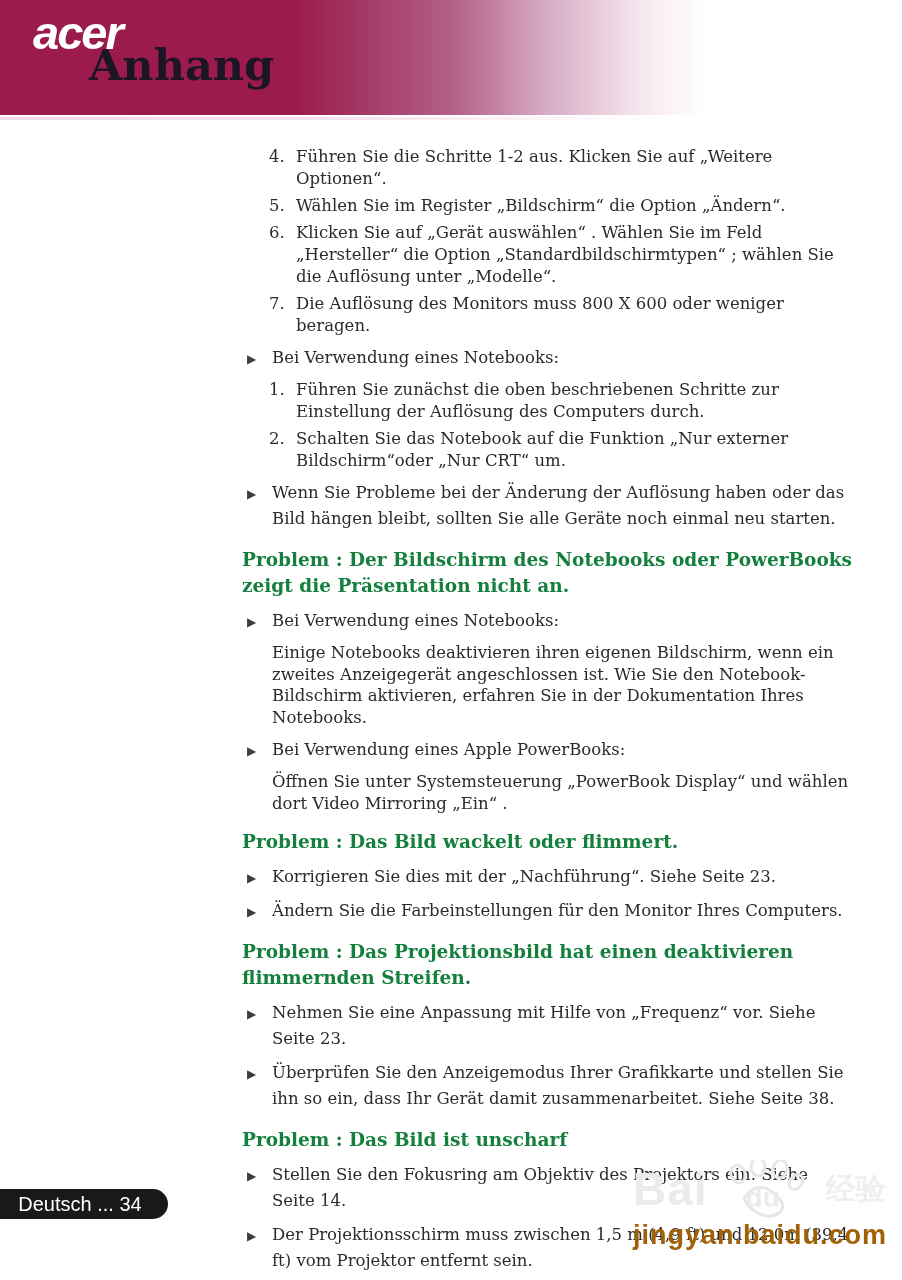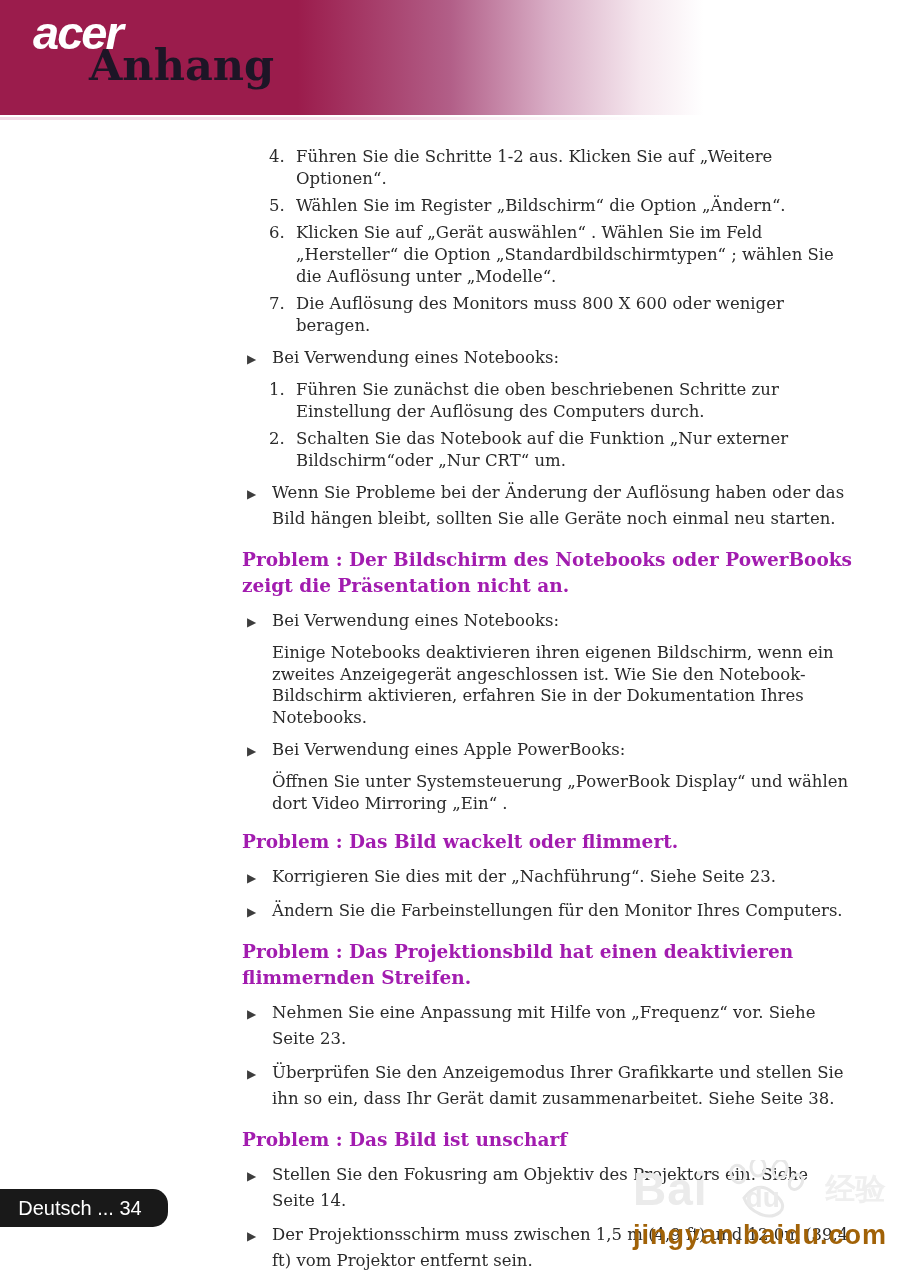--- a/index.html
+++ b/index.html
@@ -43,26 +43,26 @@
   }
   .num-item{position:relative;padding-left:54px;line-height:22px;margin-bottom:5px;}
   .num-item .num{position:absolute;left:27px;}
   .bullet-item{position:relative;padding-left:30px;line-height:26px;margin:8px 0;}
   .bullet-item .tri{
     position:absolute;left:5px;top:1px;
     font-size:12px;color:#3d3d3d;
   }
   .para{margin:0 0 9px 30px;line-height:21.5px;}
   .heading{
-    font-size:18.5px;font-weight:bold;color:#a21caf;
+    font-size:18.5px;font-weight:bold;color:#15803d;
     line-height:26px;margin:15px 0 9px 0;
   }
   
   .footer-badge{
-    position:absolute;left:0;top:1189px;height:38px;width:168px;
+    position:absolute;left:0;top:1189px;height:30px;width:168px;
     background:#191919;
     border-radius:0 15px 15px 0;
     color:#ffffff;
     font-family:"Liberation Sans", sans-serif;
     font-size:20px;
     display:flex;align-items:center;justify-content:center;
     padding-right:8px;box-sizing:border-box;
   }
   
   .watermark{

